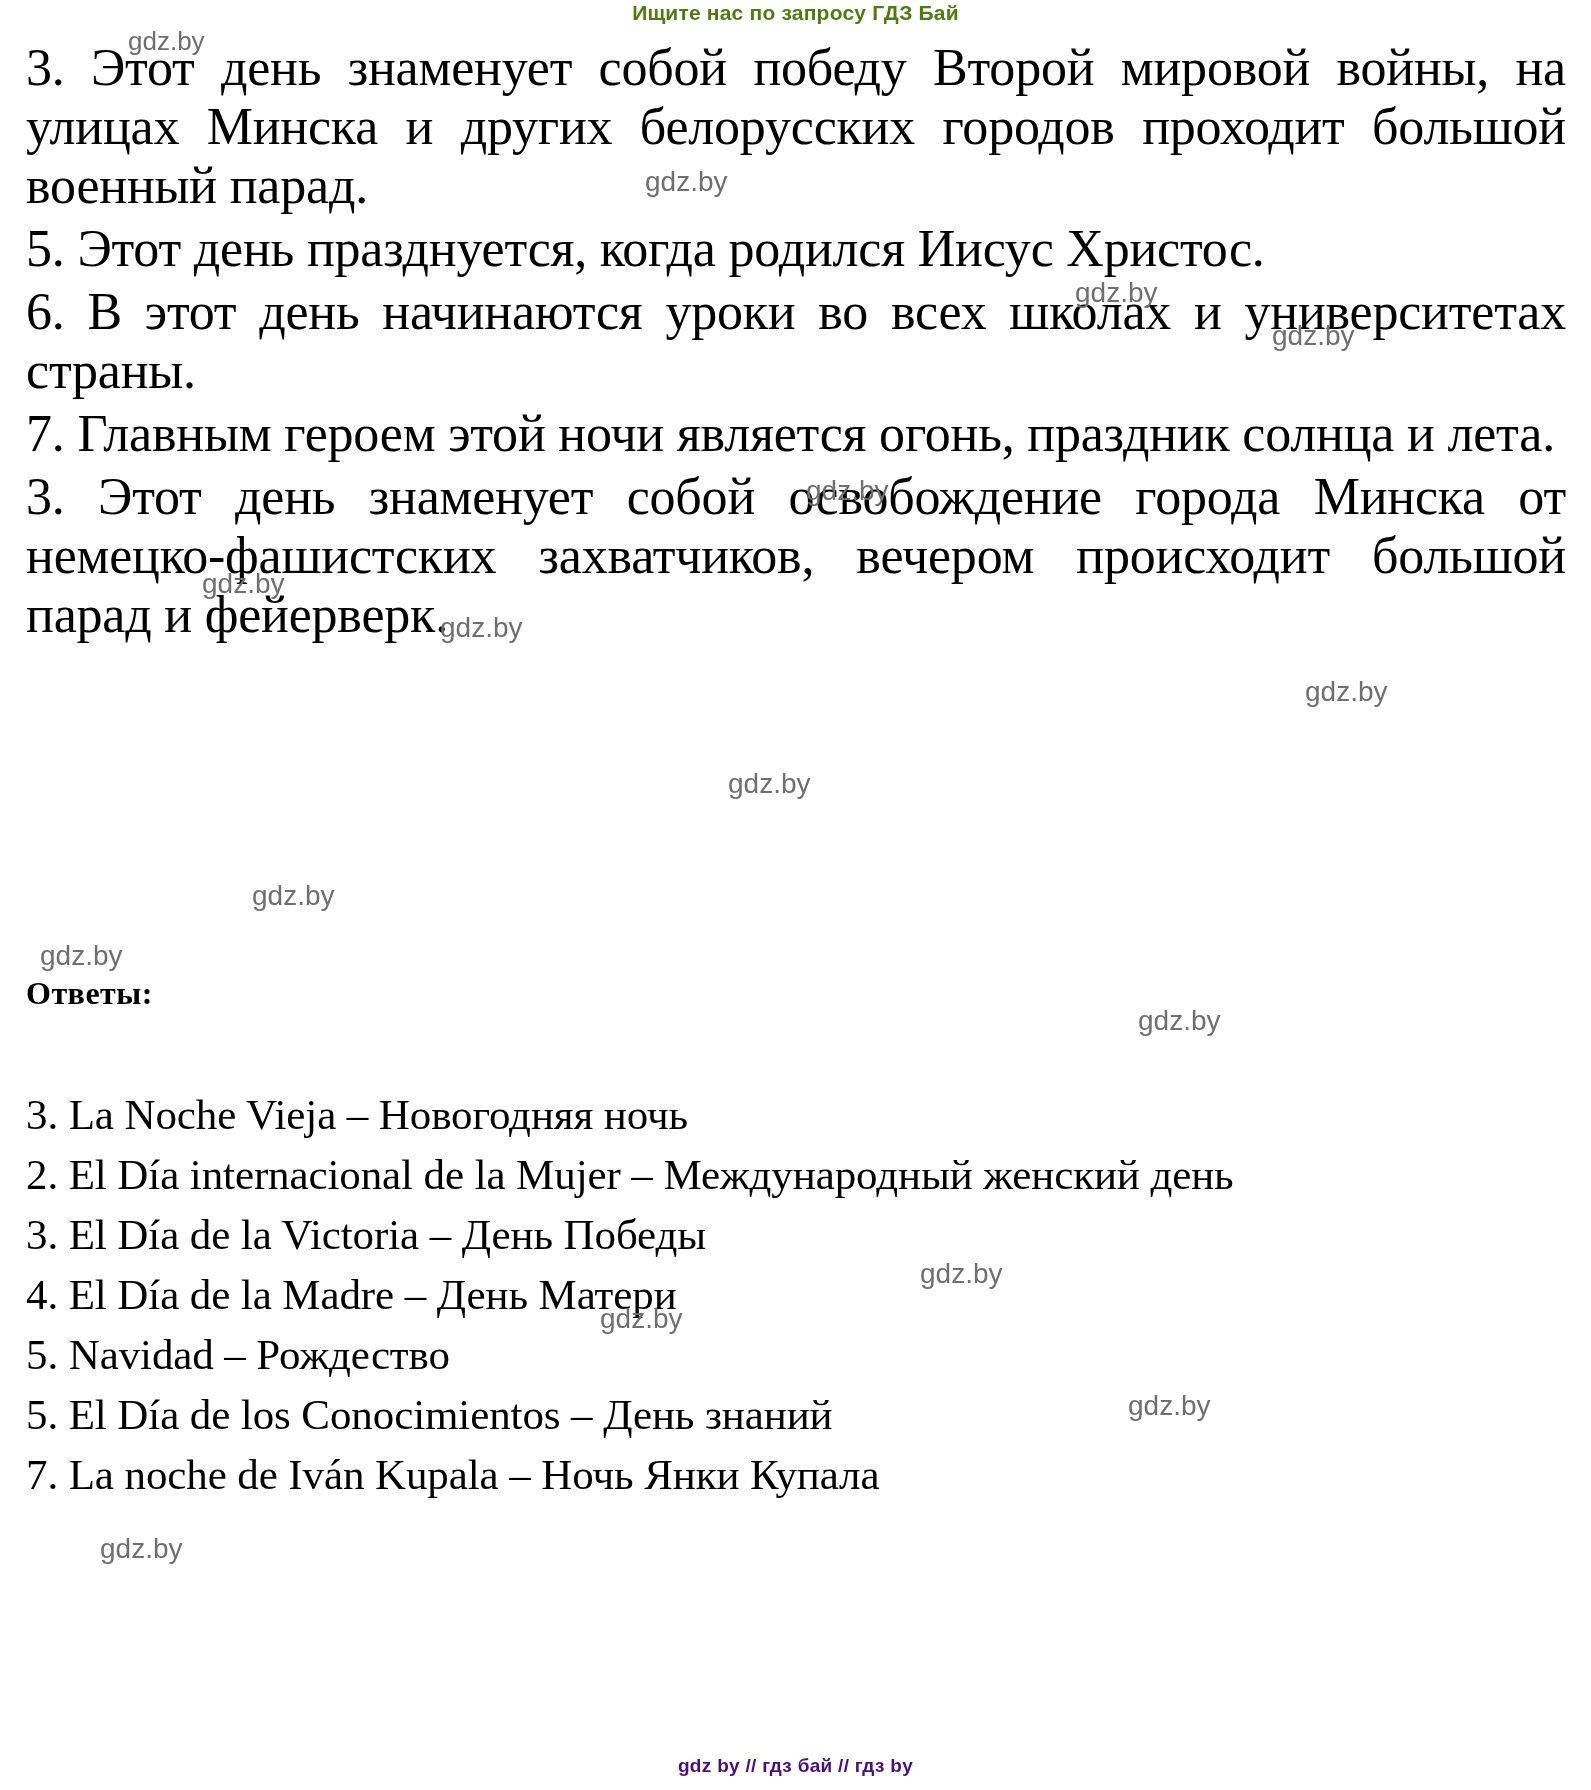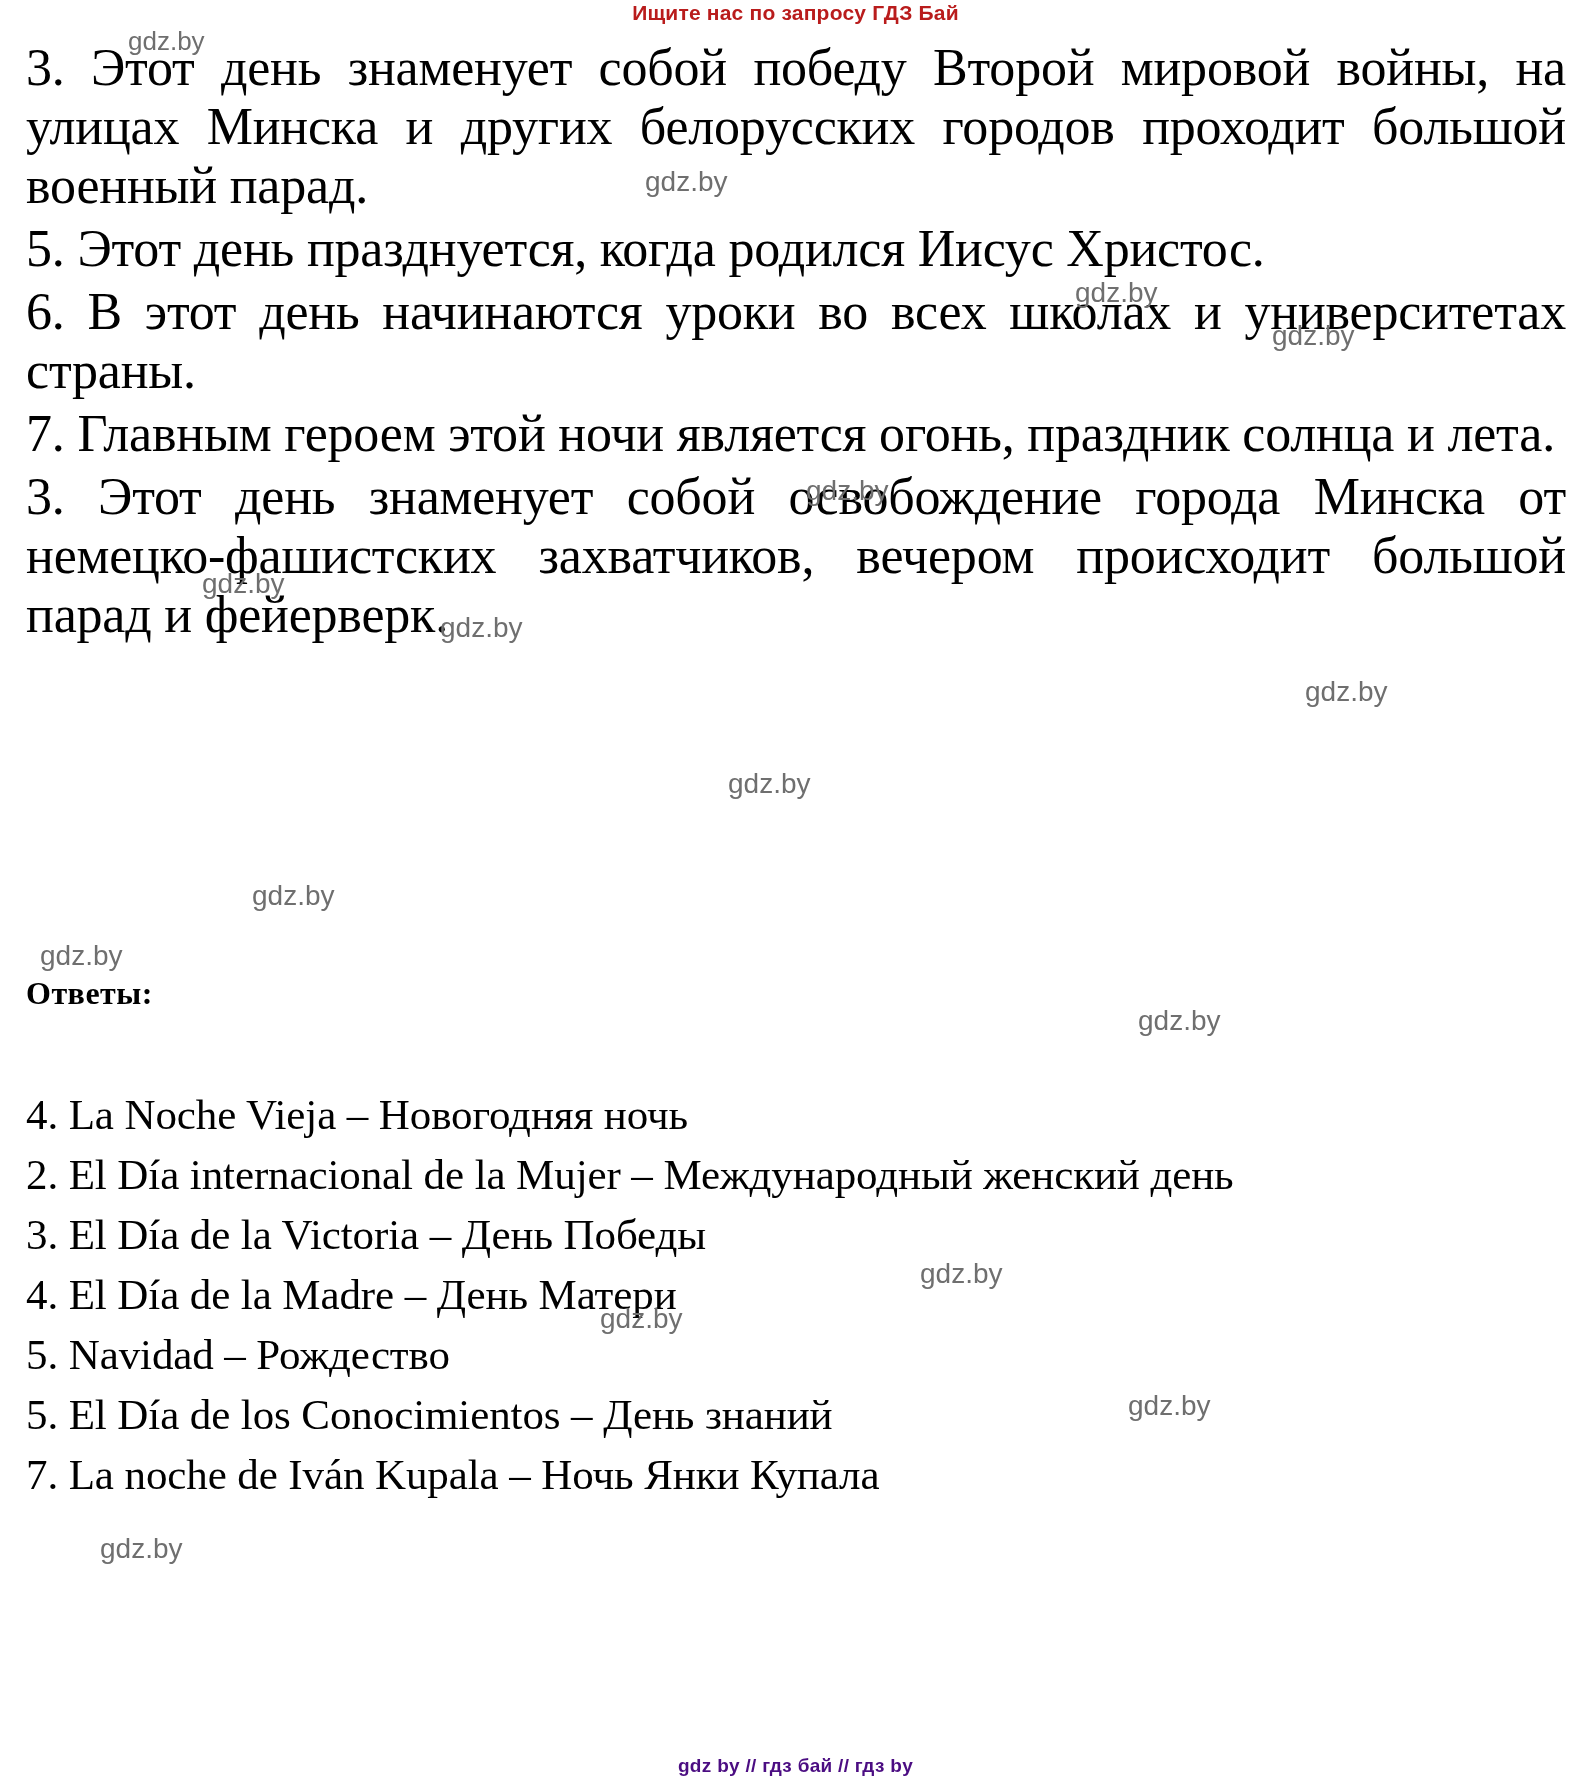--- a/index.html
+++ b/index.html
@@ -100,34 +100,34 @@
     white-space: nowrap;
     pointer-events: none;
     user-select: none;
   }
 </style>
 </head>
 <body>
 
 <div id="page">
 
-  <div class="promo-banner" style="color: #b91c1c;">Ищите нас по запросу ГДЗ Бай</div>
+  <div class="promo-banner" style="color: #4d7c0f;">Ищите нас по запросу ГДЗ Бай</div>
 
   <div class="task-block">
     <p class="para">3. Этот день знаменует собой победу Второй мировой войны, на улицах Минска и других белорусских городов проходит большой военный парад.</p>
     <p class="para last-line-left">5. Этот день празднуется, когда родился Иисус Христос.</p>
     <p class="para">6. В этот день начинаются уроки во всех школах и университетах страны.</p>
     <p class="para">7. Главным героем этой ночи является огонь, праздник солнца и лета.</p>
     <p class="para">3. Этот день знаменует собой освобождение города Минска от немецко-фашистских захватчиков, вечером происходит большой парад и фейерверк.</p>
   </div>
 
   <div class="answers-heading">Ответы:</div>
 
   <div class="answers-list">
-    <p class="answer-line">4. La Noche Vieja – Новогодняя ночь</p>
+    <p class="answer-line">3. La Noche Vieja – Новогодняя ночь</p>
     <p class="answer-line">2. El Día internacional de la Mujer – Международный женский день</p>
     <p class="answer-line">3. El Día de la Victoria – День Победы</p>
     <p class="answer-line">4. El Día de la Madre – День Матери</p>
     <p class="answer-line">5. Navidad – Рождество</p>
     <p class="answer-line">5. El Día de los Conocimientos – День знаний</p>
     <p class="answer-line">7. La noche de Iván Kupala – Ночь Янки Купала</p>
   </div>
 
   <div class="footer-line" style="color: rgb(75, 13, 130);">gdz by  //  гдз бай  //  гдз by</div>
 

